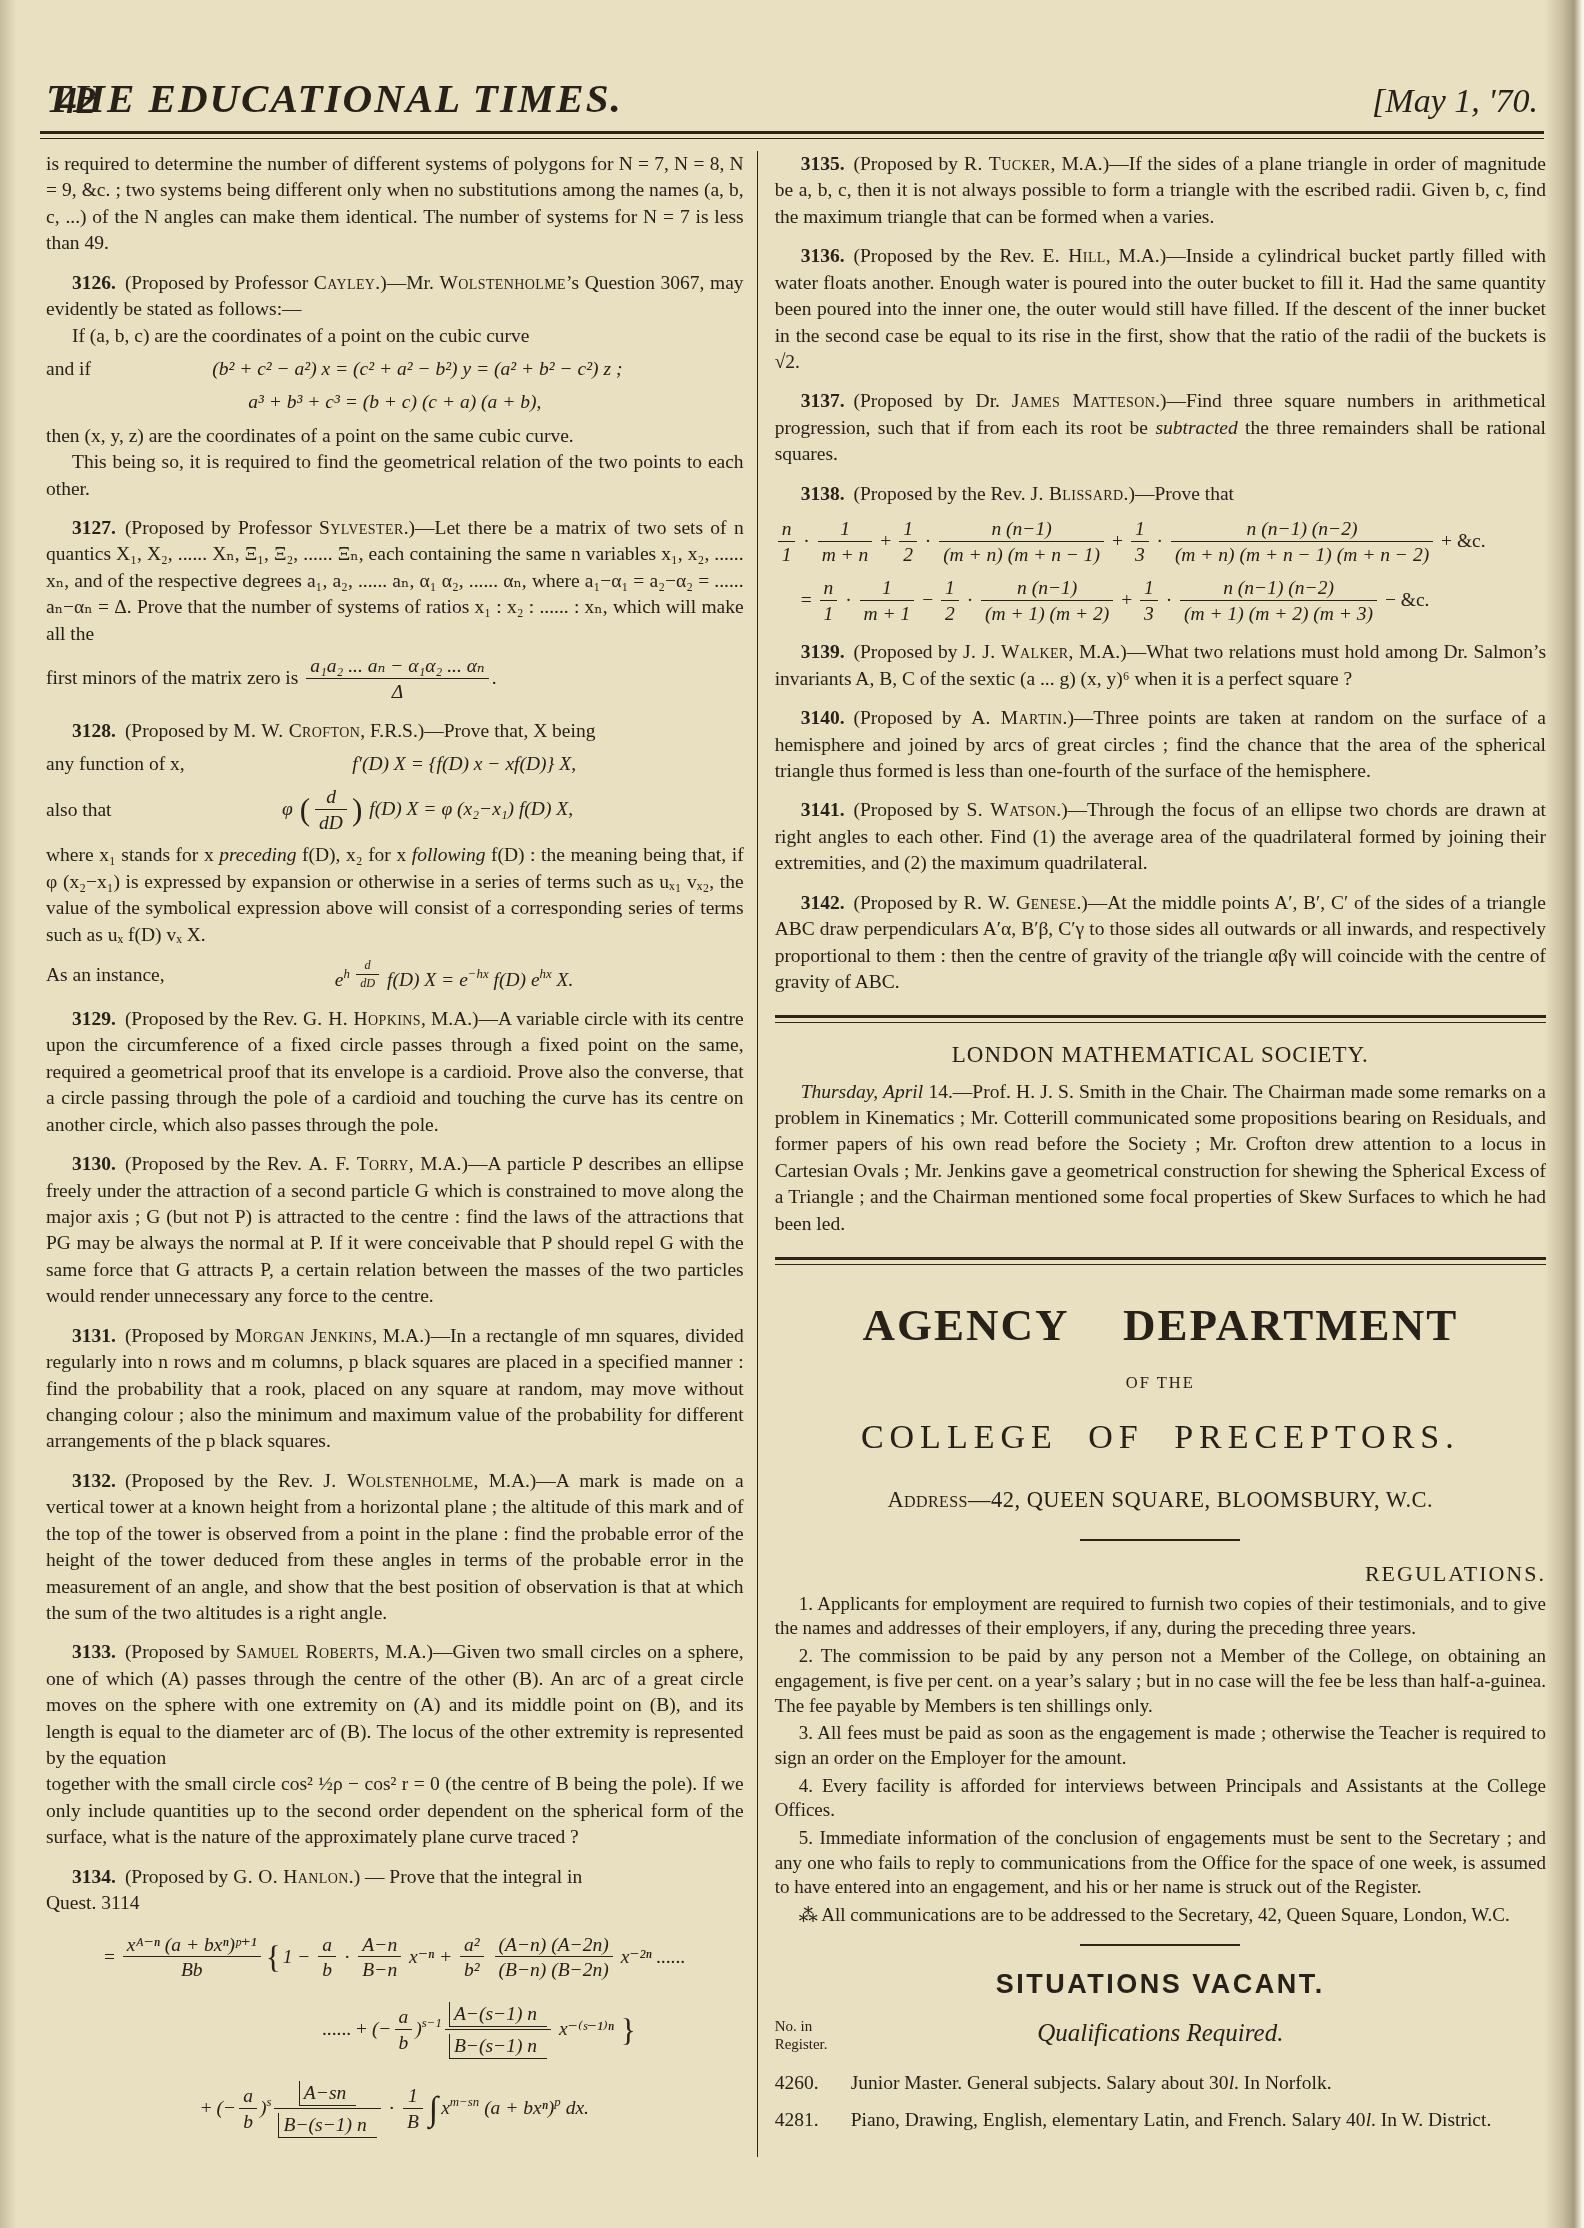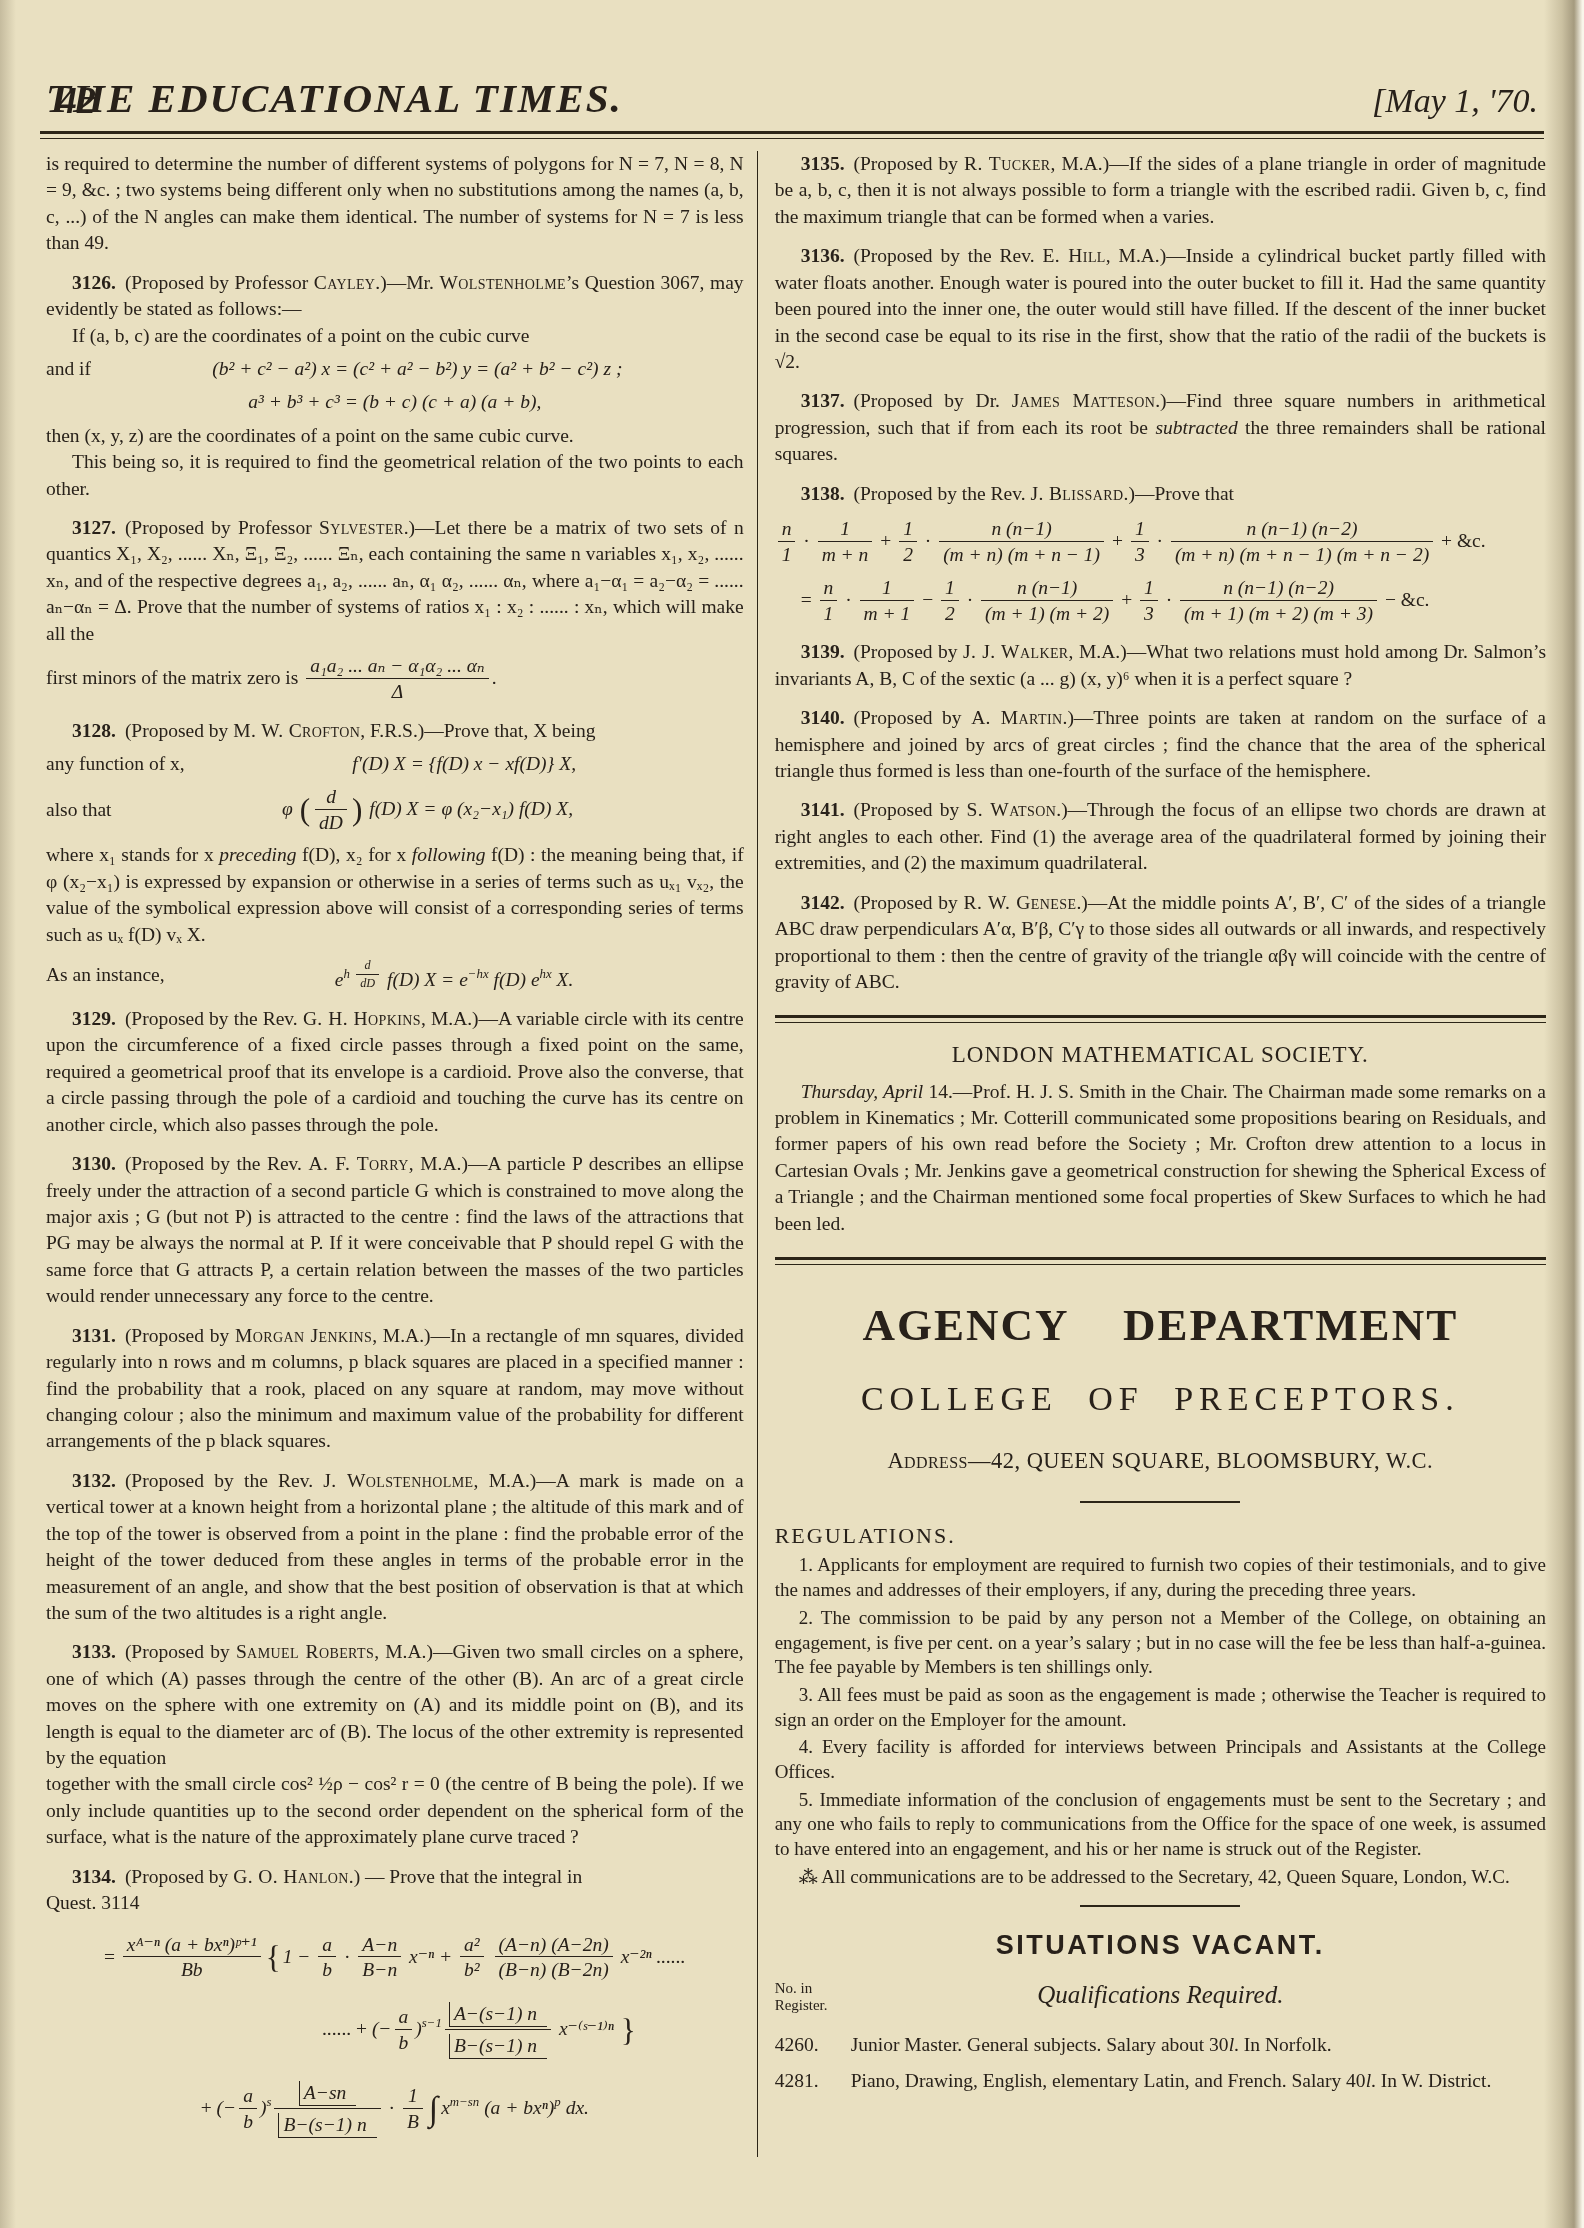--- a/index.html
+++ b/index.html
@@ -47,21 +47,21 @@
   .f34.shift{padding-left:170px;}
   
   .hr2.sec{margin:20px 0 0 0;}
   .lms-title{text-align:center;font-size:23px;letter-spacing:1px;margin-top:16px;}
   .lms-body{margin-top:8px;}
   .ag1{text-align:center;font-size:45px;font-weight:bold;letter-spacing:2px;word-spacing:42px;margin-top:30px;}
   .ag2{text-align:center;font-size:16.5px;letter-spacing:2px;margin-top:16px;}
   .ag3{text-align:center;font-size:34px;letter-spacing:6px;word-spacing:16px;margin-top:20px;}
   .ag4{text-align:center;font-size:22.5px;margin-top:24px;letter-spacing:.5px;}
   .short-rule{width:160px;margin:24px auto 0 auto;border-top:2.4px solid #2c2517;}
-  .reg-title{text-align:left;font-size:22px;letter-spacing:2px;margin-top:18px;}
+  .reg-title{text-align:right;font-size:22px;letter-spacing:2px;margin-top:18px;}
   .reg-item{margin:3px 0 0 0;text-align:justify;text-indent:24px;font-size:19px;line-height:1.3;}
   .reg-note{margin:3px 0 0 0;text-align:justify;text-indent:24px;font-size:19px;line-height:1.3;}
   .sv-title{text-align:center;font-family:"Liberation Sans","DejaVu Sans",sans-serif;font-weight:bold;
             font-size:27px;letter-spacing:2.5px;margin-top:20px;}
   .sv-head{position:relative;height:50px;margin-top:8px;}
   .sv-reg{position:absolute;left:0;top:8px;font-size:15px;line-height:1.15;white-space:pre-line;}
   .sv-qual{position:absolute;left:0;right:0;top:6px;text-align:center;font-style:italic;font-size:25px;}
   .sv-row{display:flex;text-align:left;margin-top:10px;font-size:19.5px;}
   .sv-no{flex:0 0 76px;}
   .sv-text{flex:1 1 auto;padding-right:30px;}
@@ -150,20 +150,21 @@
       <p class="prob"><span class="pnum">3141.</span><span><span>(Proposed by </span><span class="sg-sc">S. Watson</span><span>.)—Through the focus of an ellipse two chords are drawn at right angles to each other.  Find (1) the average area of the quadrilateral formed by joining their extremities, and (2) the maximum quadrilateral.</span></span></p>
 
       <p class="prob"><span class="pnum">3142.</span><span><span>(Proposed by </span><span class="sg-sc">R. W. Genese</span><span>.)—At the middle points A′, B′, C′ of the sides of a triangle ABC draw perpendiculars A′α, B′β, C′γ to those sides all outwards or all inwards, and respectively proportional to them : then the centre of gravity of the triangle αβγ will coincide with the centre of gravity of ABC.</span></span></p>
 
       <div class="hr2 sec"></div>
       <div class="lms-title">LONDON MATHEMATICAL SOCIETY.</div>
       <p class="para ind lms-body"><span class="sg-it">Thursday, April</span><span> 14.—Prof. H. J. S. Smith in the Chair.  The Chairman made some remarks on a problem in Kinematics ;  Mr. Cotterill communicated some propositions bearing on Residuals, and former papers of his own read before the Society ;  Mr. Crofton drew attention to a locus in Cartesian Ovals ;  Mr. Jenkins gave a geometrical construction for shewing the Spherical Excess of a Triangle ;  and the Chairman mentioned some focal properties of Skew Surfaces to which he had been led.</span></p>
       <div class="hr2 sec"></div>
 
       <div class="ag1">AGENCY DEPARTMENT</div>
+      <div class="ag2">OF THE</div>
       <div class="ag3">COLLEGE OF PRECEPTORS.</div>
       <div class="ag4"><span class="sg-sc">Address</span><span>—42, QUEEN SQUARE, BLOOMSBURY, W.C.</span></div>
 
       <div class="short-rule"></div>
       <div class="reg-title">REGULATIONS.</div>
       <p class="reg-item">1.  Applicants for employment are required to furnish two copies of their testimonials, and to give the names and addresses of their employers, if any, during the preceding three years.</p>
       <p class="reg-item">2.  The commission to be paid by any person not a Member of the College, on obtaining an engagement, is five per cent. on a year’s salary ;  but in no case will the fee be less than half-a-guinea.  The fee payable by Members is ten shillings only.</p>
       <p class="reg-item">3.  All fees must be paid as soon as the engagement is made ;  otherwise the Teacher is required to sign an order on the Employer for the amount.</p>
       <p class="reg-item">4.  Every facility is afforded for interviews between Principals and Assistants at the College Offices.</p>
       <p class="reg-item">5.  Immediate information of the conclusion of engagements must be sent to the Secretary ;  and any one who fails to reply to communications from the Office for the space of one week, is assumed to have entered into an engagement, and his or her name is struck out of the Register.</p>

